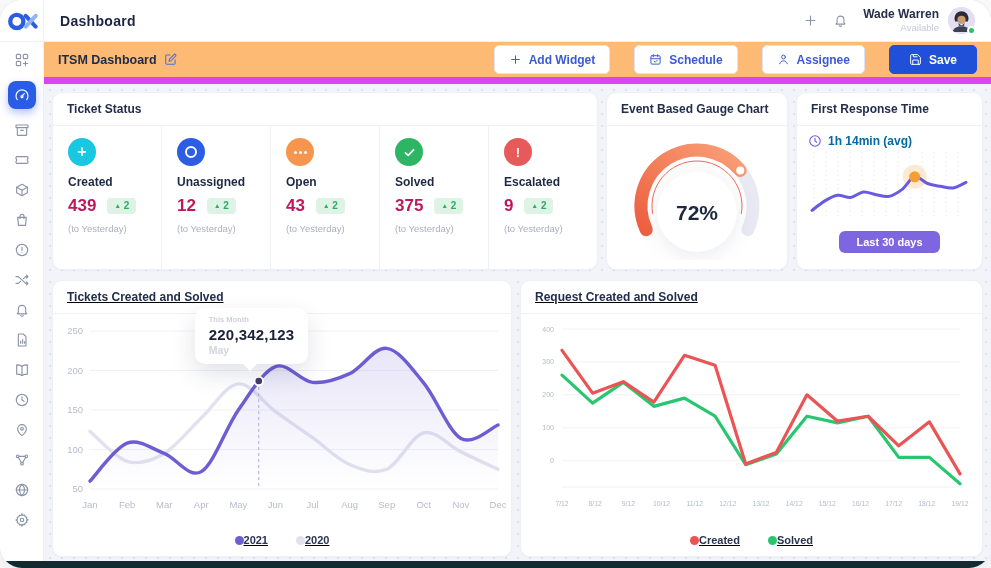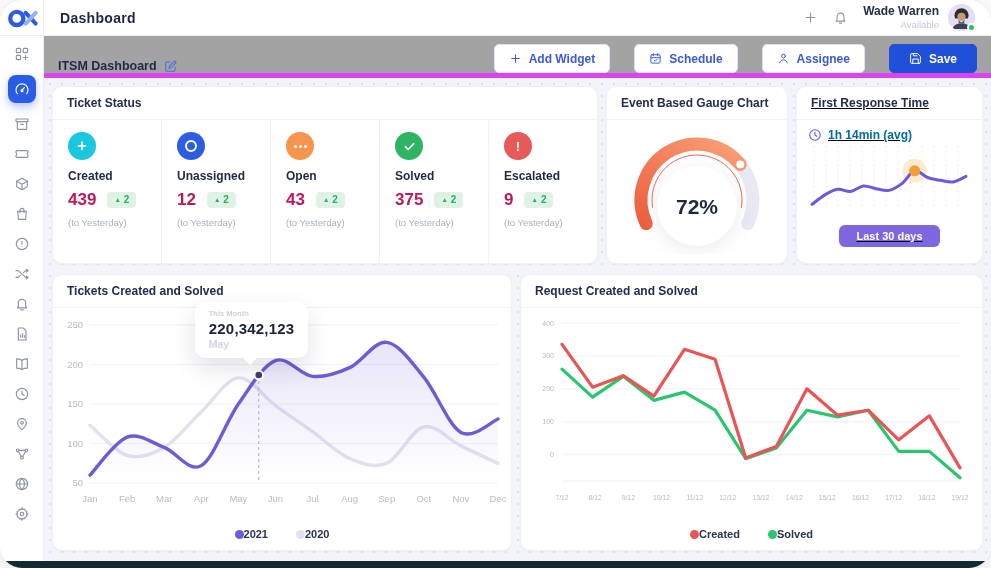--- a/index.html
+++ b/index.html
@@ -1,20 +1,20 @@
 <!DOCTYPE html>
 <html><head>
 <meta charset="utf-8">
 <style>
   html,body{margin:0;padding:0;background:#fbfbfd;font-family:"Liberation Sans",sans-serif;}
   *{box-sizing:border-box;}
   .app{position:relative;width:991px;height:568px;margin:0 auto;background:#fff;border-radius:22px;overflow:hidden;box-shadow:0 0 0 1px #ececf2,0 10px 30px rgba(20,30,60,.08);}
 
   
-  .topbar{display:flex;height:36px;border-bottom:1px solid #edeff5;background:#fff;}
+  .topbar{display:flex;height:42px;border-bottom:1px solid #edeff5;background:#fff;}
   .logo-cell{width:44px;min-width:44px;border-right:1px solid #edeff5;display:flex;align-items:center;justify-content:center;}
   .topbar-main{flex:1;display:flex;align-items:center;padding:0 16px;}
   .topbar-title{font-size:14px;font-weight:700;color:#1c2642;letter-spacing:.3px;}
   .topbar-right{margin-left:auto;display:flex;align-items:center;gap:15px;}
   .icon-btn{background:none;border:none;padding:0;color:#8b93a7;cursor:pointer;display:flex;align-items:center;}
   .icon-btn svg{width:15px;height:15px;}
   .user-wrap{display:flex;align-items:center;gap:9px;cursor:pointer;}
   .user-meta{text-align:right;line-height:1.25;}
   .user-name{font-size:12px;font-weight:700;color:#252f4a;}
   .user-status{font-size:9.5px;color:#c3c8d4;}
@@ -23,33 +23,33 @@
   .presence{position:absolute;right:-1px;bottom:-1px;width:9px;height:9px;border-radius:50%;background:#22c55e;border:2px solid #fff;}
 
   
   .body{display:flex;height:528px;}
   .sidebar{width:44px;min-width:44px;border-right:1px solid #edeff5;display:flex;flex-direction:column;align-items:center;padding-top:9px;gap:12px;background:#fff;}
   .side-item{width:26px;height:18px;min-height:18px;display:flex;align-items:center;justify-content:center;color:#8b93a7;border-radius:8px;cursor:pointer;}
   .side-item svg{width:16px;height:16px;}
   .side-item.active{width:28px;height:28px;min-height:28px;background:#2b5ce6;color:#fff;box-shadow:0 4px 9px rgba(43,92,230,.35);}
 
   .content{flex:1;display:flex;flex-direction:column;min-width:0;}
-  .subheader{height:42px;min-height:42px;display:flex;align-items:flex-end;padding:0 14px;background:#a3a3a3;border-bottom:5px solid #d946ef;}
+  .subheader{height:42px;min-height:42px;display:flex;align-items:center;padding:0 14px;background:#fdba74;border-bottom:7px solid #d946ef;}
   .sub-title{display:flex;align-items:center;gap:7px;font-size:12.5px;font-weight:700;color:#1e2a46;}
   .edit-ic{display:flex;color:#4a6ee0;cursor:pointer;}
   .edit-ic svg{width:13px;height:13px;}
   .sub-actions{margin-left:auto;display:flex;gap:24px;}
   .btn{display:flex;align-items:center;gap:7px;font-size:12px;font-weight:600;color:#3c5ad6;background:#fff;border:1px solid #dde3f2;border-radius:5px;padding:0 14px;height:29px;cursor:pointer;font-family:inherit;}
   .btn svg{width:13px;height:13px;}
   .btn.primary{background:#2050d8;border-color:#2050d8;color:#fff;padding:0 19px;}
 
   
   .canvas{flex:1;position:relative;background-color:#f2f4f9;background-image:radial-gradient(#dde1ea 1px,transparent 1.2px);background-size:12px 12px;padding:8px 8px 13px;display:flex;flex-direction:column;gap:10px;overflow:hidden;}
   .row{display:flex;gap:8px;}
-  .row2{flex:1;min-height:0;}
+  .row2{flex:1;min-height:0;text-decoration:underline;}
   .card{background:#fff;border-radius:10px;border:1px solid #eef0f6;box-shadow:0 1px 2px rgba(20,30,60,.03);display:flex;flex-direction:column;overflow:hidden;}
   .card-head{padding:9px 14px;font-size:12px;font-weight:700;color:#232e4d;border-bottom:1px solid #eef1f6;}
 
   
   .card-ts{width:546px;min-width:546px;height:178px;}
   .ts-body{display:flex;flex:1;}
   .ts-col{flex:1;padding:12px 15px 8px;border-left:1px solid #eef1f6;cursor:default;}
   .ts-col:first-child{border-left:none;}
   .ts-ico{width:28px;height:28px;border-radius:50%;display:flex;align-items:center;justify-content:center;}
   .g-plus{font-size:16px;font-weight:600;color:#fff;line-height:1;margin-top:-1px;}
@@ -62,21 +62,21 @@
   .ts-value{font-size:17px;font-weight:800;color:#be185d;}
   .ts-delta{background:#def3e6;color:#27ae60;font-size:10px;font-weight:700;border-radius:4px;padding:3px 7px;display:flex;align-items:center;gap:3px;line-height:1;}
   .ts-delta .tri{font-size:6.5px;}
   .ts-note{margin-top:7px;font-size:9.5px;color:#a9b0bf;}
 
   
   .card-gauge{width:182px;min-width:182px;height:178px;}
   .gauge-body{flex:1;display:flex;align-items:center;justify-content:center;padding:2px 4px 12px;}
 
   
-  .card-fr{flex:1;height:178px;text-decoration:underline;}
+  .card-fr{flex:1;height:178px;}
   .fr-body{flex:1;padding:8px 11px 8px;display:flex;flex-direction:column;align-items:center;}
   .fr-avg{display:flex;align-items:center;gap:6px;font-size:12px;font-weight:700;color:#0369a1;align-self:flex-start;}
   .fr-avg svg{width:14px;height:14px;color:#6a5ae0;}
   .fr-badge{margin-top:1px;background:#7e66e0;color:#fff;font-size:11px;font-weight:600;border-radius:6px;padding:5px 17px;border:none;cursor:pointer;font-family:inherit;}
 
   
   .card-tickets{width:460px;min-width:460px;}
   .card-requests{flex:1;}
   .chart-wrap{position:relative;flex:1;padding:3px 0 0 3px;min-height:0;}
   .legend{display:flex;justify-content:center;align-items:center;gap:28px;padding:4px 0 10px;font-size:11px;font-weight:600;color:#2a3350;}

